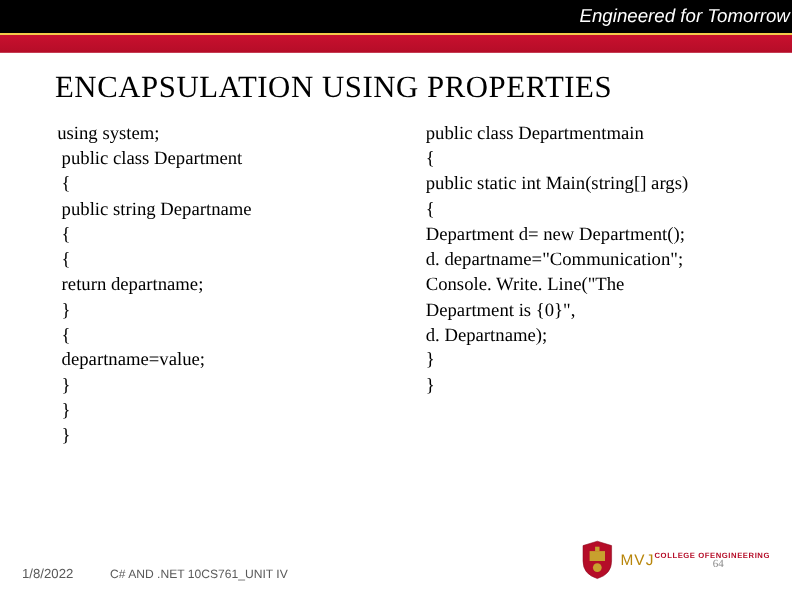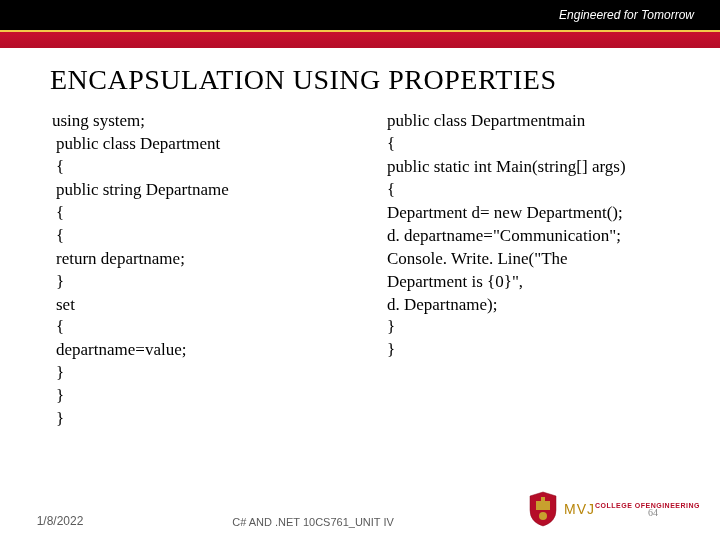--- a/index.html
+++ b/index.html
@@ -15,22 +15,22 @@
     width: 100%;
     height: 30px;
     background: #000;
     display: flex;
     justify-content: flex-end;
     align-items: center;
   }
   .tagline {
     color: #fff;
     font-family: Arial, Helvetica, sans-serif;
-    font-size: 12px;
-    margin-right: 26px;
+    font-size: 17px;
+    margin-right: 2px;
     font-style: italic;
     text-align: right;
   }
   .redbar {
     width: 100%;
     height: 18px;
     background: linear-gradient(to bottom, #f3c94a 0%, #f3c94a 12%, #c8102e 12%, #b50d28 100%);
   }
   .content {
     padding: 16px 30px 0 50px;
@@ -58,22 +58,22 @@
     left: 0;
     width: 100%;
     display: flex;
     align-items: flex-end;
     justify-content: space-between;
     padding: 0 20px;
     font-family: Arial, Helvetica, sans-serif;
     font-size: 12px;
     color: #5a5a5a;
   }
-  .footer .date { min-width: 80px; text-align: center; }
-  .footer .course { flex: 1; text-align: center; font-size: 11px; }
+  .footer .date { min-width: 80px; }
+  .footer .course { flex: 1; font-size: 11px; }
   .logo {
     display: flex;
     align-items: center;
     gap: 4px;
   }
   .logo-shield {
     width: 34px;
     height: 38px;
     position: relative;
   }
@@ -116,21 +116,20 @@
   <div class="columns">
     <div class="col">
       <div class="line first">using system;</div>
       <div class="line">public class Department</div>
       <div class="line">{</div>
       <div class="line">public string Departname</div>
       <div class="line">{</div>
       <div class="line">{</div>
       <div class="line">return departname;</div>
       <div class="line">}</div>
-      <div class="line">set</div>
       <div class="line">{</div>
       <div class="line">departname=value;</div>
       <div class="line">}</div>
       <div class="line">}</div>
       <div class="line">}</div>
     </div>
 
     <div class="col">
       <div class="line first">public class Departmentmain</div>
       <div class="line first">{</div>

